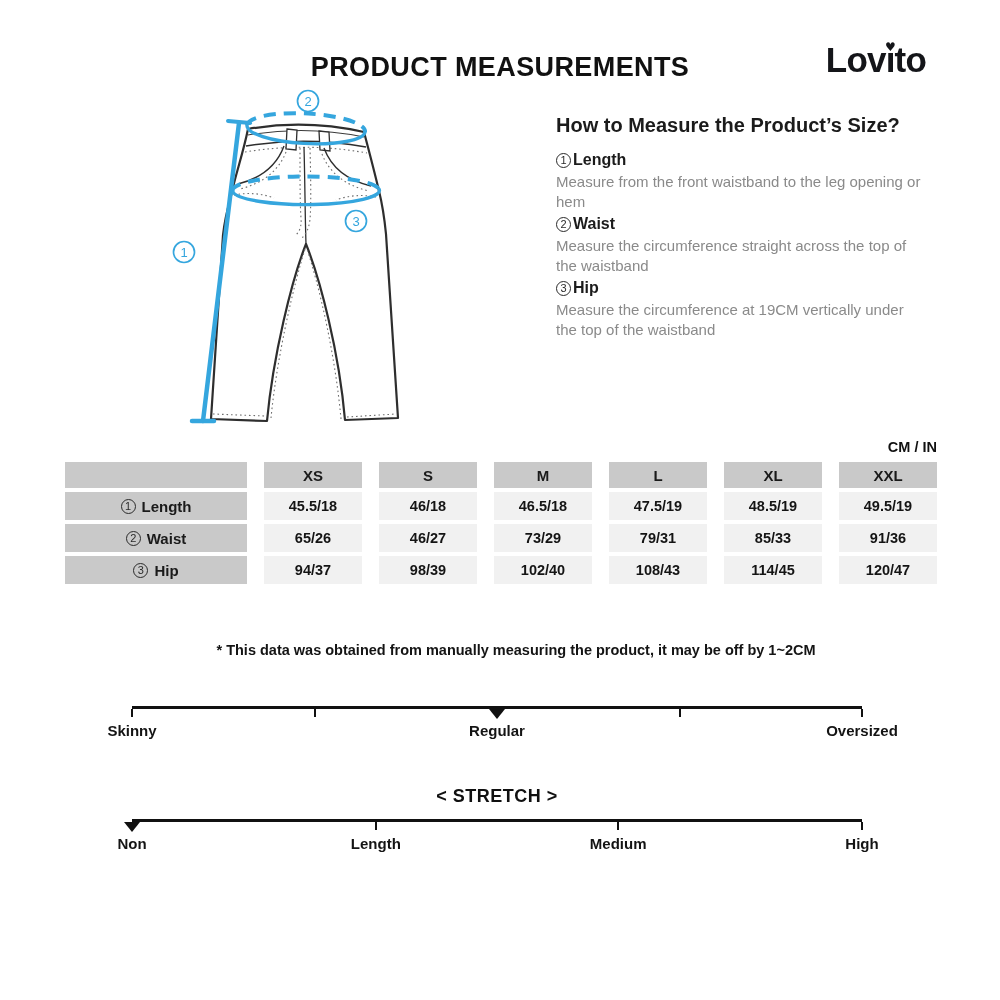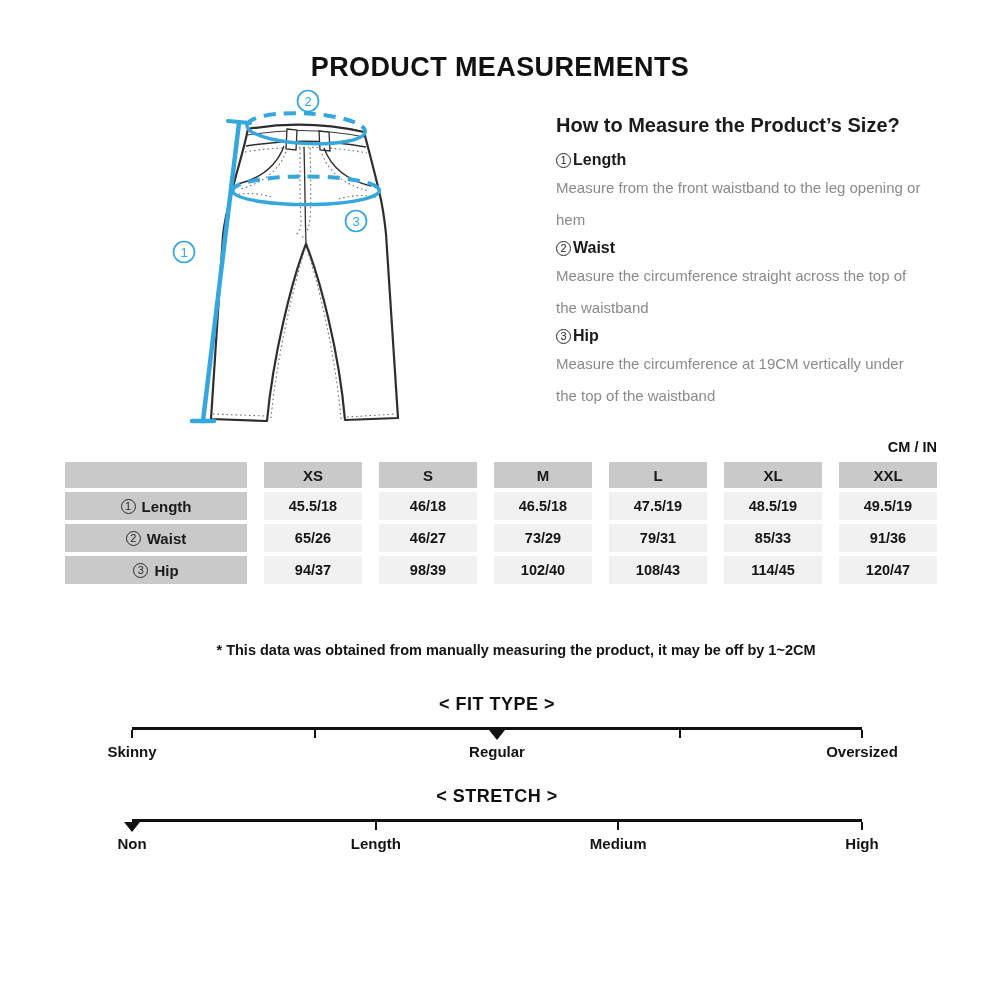--- a/index.html
+++ b/index.html
@@ -38,21 +38,21 @@
   .cy-mid  { stroke-width: 3.4; }
   .cy-ring { fill: none; stroke: var(--accent-cyan); stroke-width: 1.7; }
   .cy-num  { fill: var(--accent-cyan); font-size: 13px; font-weight: 400; text-anchor: middle;
              font-family: "Liberation Sans", "DejaVu Sans", sans-serif; }
 
   
   .guide { position: absolute; left: 556px; top: 114px; width: 410px; }
   .guide h2 { margin: 0 0 11px; font-size: 20px; font-weight: 700; color: #1b1b1b; }
   .g-title { display: flex; align-items: center; gap: 2px; font-size: 16px; font-weight: 700;
              color: #1b1b1b; line-height: 24px; }
-  .g-desc  { margin: 0; width: 368px; font-size: 15px; font-weight: 400; color: #8a8a8a; line-height: 32px; }
+  .g-desc  { margin: 0; width: 368px; font-size: 15px; font-weight: 400; color: #8a8a8a; line-height: 20px; }
   .circ {
     display: inline-flex; align-items: center; justify-content: center; flex: 0 0 auto;
     width: 15px; height: 15px; border: 1.2px solid #2a2a2a; border-radius: 50%;
     font-size: 11px; font-weight: 400; color: #2a2a2a; line-height: 1;
   }
 
   
   .units { position: absolute; top: 439px; right: 63px; font-size: 14.5px; font-weight: 700; color: #111; }
   .size-table {
     position: absolute; left: 65px; top: 462px; width: 872px;
@@ -80,20 +80,25 @@
   .scale-labels span { position: absolute; top: 0; transform: translateX(-50%); white-space: nowrap;
                        font-size: 15px; font-weight: 700; color: #141414; }
 </style>
 </head>
 <body>
 
 <div class="page">
 
   <h1 class="title">PRODUCT MEASUREMENTS</h1>
 
+  <div class="logo">
+    <span>Lov</span>
+      <span class="logo-i"><span class="heart">♥</span><span>ı</span></span>
+      <span>to</span>
+  </div>
 
   <svg class="pants" viewBox="0 0 350 350">
     <g>
       <path class="ol" d="M93,41 C88,66 80,88 76,108 C71,126 69,138 68,147 L56,331 L112,333 C118,268 137,191 151,156 C165,191 184,263 190,332 L243,330 L231,146 C230,136 228,119 224,103 C220,86 214,63 209,44 Q151,31 93,41 Z"></path>
       <path class="thin" d="M93,47 Q151,37 209,49"></path>
       <path class="ln" d="M91,58 Q151,48 211,59"></path>
       <path class="dot" d="M90,64 Q151,54 212,65"></path>
       <path class="loop" d="M132,41 L142,42 L141,62 L131,61 Z"></path>
       <path class="loop" d="M164,43 L174,44 L175,63 L165,62 Z"></path>
       <path class="ln" style="stroke-width:1.3" d="M149,59 C150,95 150,126 151,156"></path>
@@ -196,21 +201,20 @@
     <div class="td">98/39</div>
     <div class="td">102/40</div>
     <div class="td">108/43</div>
     <div class="td">114/45</div>
     <div class="td">120/47</div>
   </div>
 
   <p class="note">* This data was obtained from manually measuring the product, it may be off by 1~2CM</p>
 
   <section class="scale scale-fit">
-    <div class="scale-title">&lt; FIT TYPE &gt;</div>
     <div class="scale-bar">
       <span class="tick" style="left:0%"></span>
       <span class="tick" style="left:25%"></span>
       <span class="tick" style="left:75%"></span>
       <span class="tick" style="left:100%"></span>
       <span class="marker" style="left:50%"></span>
     </div>
     <div class="scale-labels">
       <span style="left:0%">Skinny</span>
       <span style="left:50%">Regular</span>

